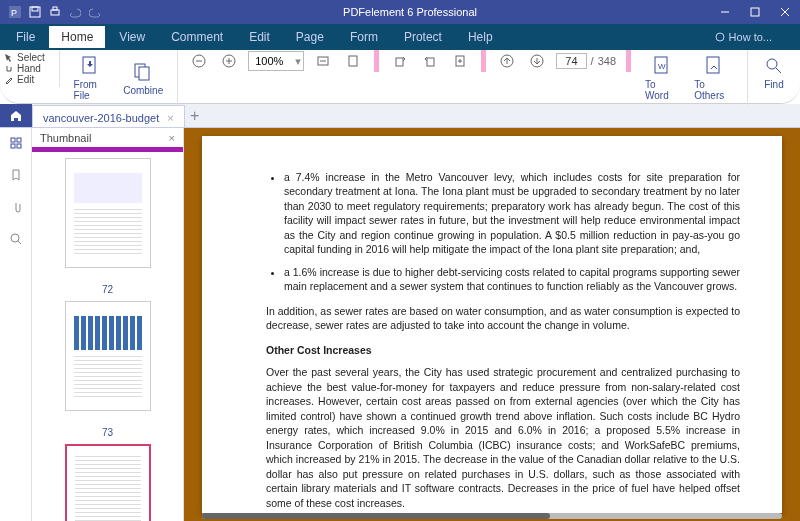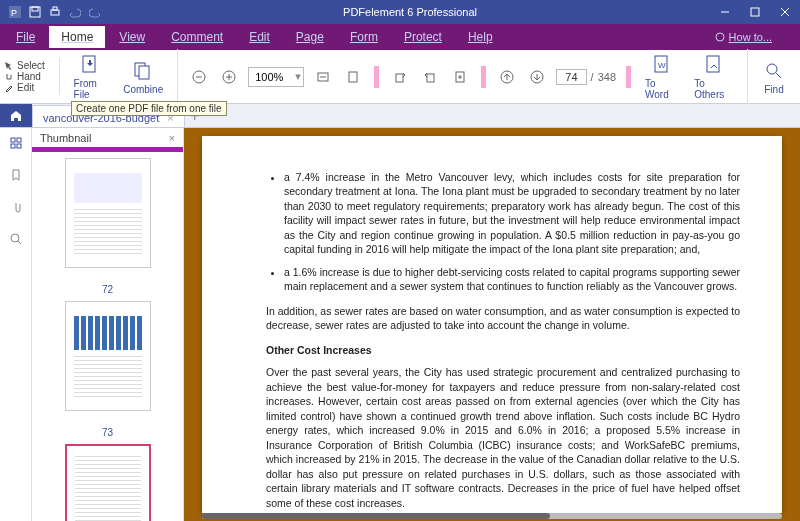--- a/index.html
+++ b/index.html
@@ -3,25 +3,25 @@
 <meta charset="utf-8">
 <style>
 * { margin: 0; padding: 0; box-sizing: border-box; font-family: "Segoe UI", Arial, sans-serif; }
 body { width: 800px; height: 521px; overflow: hidden; background: #fff; display: flex; flex-direction: column; }
 .titlebar { background: #3a4d9b; height: 24px; display: flex; align-items: center; color: #fff; font-size: 11px; }
 .titlebar .appicons { display: flex; gap: 6px; padding: 0 8px; }
 .titlebar .appicons span { width: 14px; height: 14px; display: flex; align-items: center; justify-content: center; }
 .titlebar .title { flex: 1; text-align: center; }
 .titlebar .winctl { display: flex; }
 .titlebar .winctl div { width: 30px; height: 24px; display: flex; align-items: center; justify-content: center; cursor: pointer; }
-.menubar { background: #701a75; height: 26px; display: flex; align-items: center; color: #c8d0f0; font-size: 12px; padding: 0 4px; gap: 2px; text-decoration: underline; }
+.menubar { background: #0c4a6e; height: 26px; display: flex; align-items: center; color: #c8d0f0; font-size: 12px; padding: 0 4px; gap: 2px; }
 .menubar .mitem { padding: 4px 12px; cursor: pointer; }
 .menubar .mitem.active { background: #fff; color: #333; }
 .menubar .howto { margin-left: auto; display: flex; align-items: center; gap: 4px; padding-right: 24px; color: #c8d0f0; font-size: 11px; }
-.ribbon { background: #fff; height: 54px; border-bottom: 1px solid #d0d0d0; display: flex; align-items: center; position: relative; }
+.ribbon { background: #fff; height: 54px; border-bottom: 1px solid #d0d0d0; display: flex; align-items: flex-start; position: relative; border-radius: 19px; }
 .rgroup { display: flex; flex-direction: column; border-right: 1px solid #e0e0e0; padding: 2px 4px; }
 .rgroup.tools { width: 64px; font-size: 10px; color: #444; justify-content: space-around; }
 .rgroup.tools div { display: flex; align-items: center; gap: 3px; cursor: pointer; }
 .rgroup.big { flex-direction: row; align-items: center; gap: 8px; padding: 4px 10px; }
 .bigbtn { display: flex; flex-direction: column; align-items: center; font-size: 10px; color: #3a4d9b; cursor: pointer; gap: 1px; padding:0 4px;}
 .bigbtn .ic { width: 24px; height: 24px; display: flex; align-items: center; justify-content: center; }
 .ribmid { display: flex; align-items: center; gap: 8px; padding: 0 10px; border-right: 5px solid #f9a8d4; }
 .iconbtn { width: 22px; height: 22px; display: flex; align-items: center; justify-content: center; cursor: pointer; color: #555; border:1px solid transparent; }
 .zoombox { display: flex; align-items: center; border: 1px solid #bbb; height: 20px; font-size: 11px;}
 .zoombox span { padding: 0 6px; }
@@ -267,21 +267,20 @@
     <div class="bigbtn">
       <div class="ic">
           <svg width="22" height="22" viewBox="0 0 22 22" stroke="#3a4d9b" fill="none">
             <circle cx="9" cy="9" r="5"></circle>
             <line x1="13" y1="13" x2="18" y2="18"></line>
           </svg>
         </div>
       <span>Find</span>
     </div>
   </div>
-  <div class="tooltip">Create one PDF file from one file</div>
 </div>
 
 <div class="tabbar">
   <div class="home">
       <svg width="14" height="14" fill="#fff">
         <path d="M7 2l5 4v6H9V9H5v3H2V6z"></path>
       </svg>
     </div>
   <div class="tab">
     <span>vancouver-2016-budget</span>

